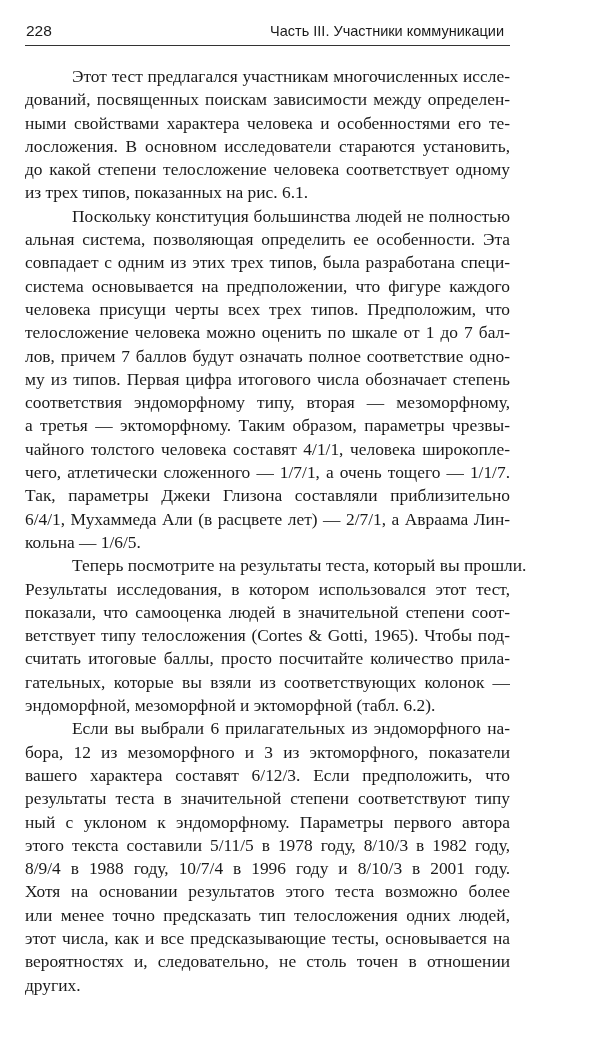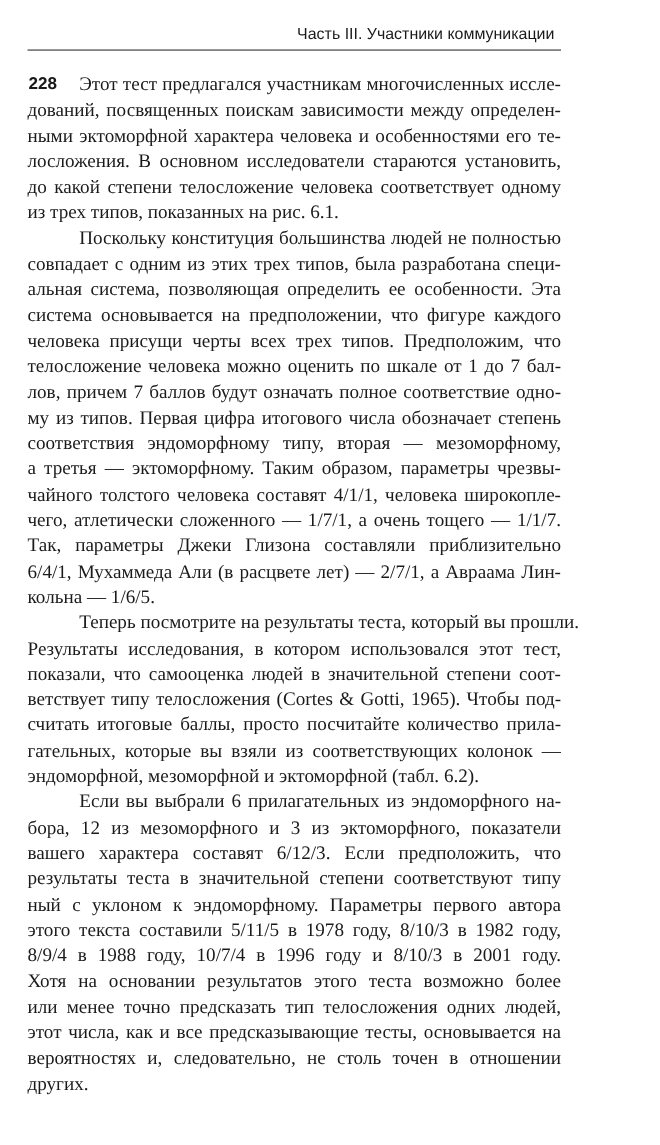--- a/index.html
+++ b/index.html
@@ -20,23 +20,22 @@
       top: 20px;
       width: 485px;
       height: 24px;
       font-family: "Liberation Sans", "DejaVu Sans", sans-serif;
     }
     .page-number {
       position: absolute;
       left: 1px;
       top: 2px;
       font-size: 15.5px;
-      font-weight: bold;
+      font-weight: normal;
       letter-spacing: 0px;
-      margin-top: 46px;
     }
     .running-title {
       position: absolute;
       right: 6px;
       top: 3px;
       font-size: 14.5px;
       letter-spacing: 0px;
       white-space: nowrap;
     }
     .header-rule {
@@ -78,29 +77,29 @@
 <div class="page-header">
   <span class="page-number">228</span>
   <span class="running-title">Часть III. Участники коммуникации</span>
 </div>
 <div class="header-rule"></div>
 
 <div class="body-text">
   <div class="paragraph">
     <span class="line indent">Этот тест предлагался участникам многочисленных иссле-</span>
     <span class="line">дований, посвященных поискам зависимости между определен-</span>
-    <span class="line">ными эктоморфной характера человека и особенностями его те-</span>
+    <span class="line">ными свойствами характера человека и особенностями его те-</span>
     <span class="line">лосложения. В основном исследователи стараются установить,</span>
     <span class="line">до какой степени телосложение человека соответствует одному</span>
     <span class="line last">из трех типов, показанных на рис. 6.1.</span>
   </div>
   <div class="paragraph">
     <span class="line indent">Поскольку конституция большинства людей не полностью</span>
+    <span class="line">альная система, позволяющая определить ее особенности. Эта</span>
     <span class="line">совпадает с одним из этих трех типов, была разработана специ-</span>
-    <span class="line">альная система, позволяющая определить ее особенности. Эта</span>
     <span class="line">система основывается на предположении, что фигуре каждого</span>
     <span class="line">человека присущи черты всех трех типов. Предположим, что</span>
     <span class="line">телосложение человека можно оценить по шкале от 1 до 7 бал-</span>
     <span class="line">лов, причем 7 баллов будут означать полное соответствие одно-</span>
     <span class="line">му из типов. Первая цифра итогового числа обозначает степень</span>
     <span class="line">соответствия эндоморфному типу, вторая — мезоморфному,</span>
     <span class="line">а третья — эктоморфному. Таким образом, параметры чрезвы-</span>
     <span class="line">чайного толстого человека составят 4/1/1, человека широкопле-</span>
     <span class="line">чего, атлетически сложенного — 1/7/1, а очень тощего — 1/1/7.</span>
     <span class="line">Так, параметры Джеки Глизона составляли приблизительно</span>

